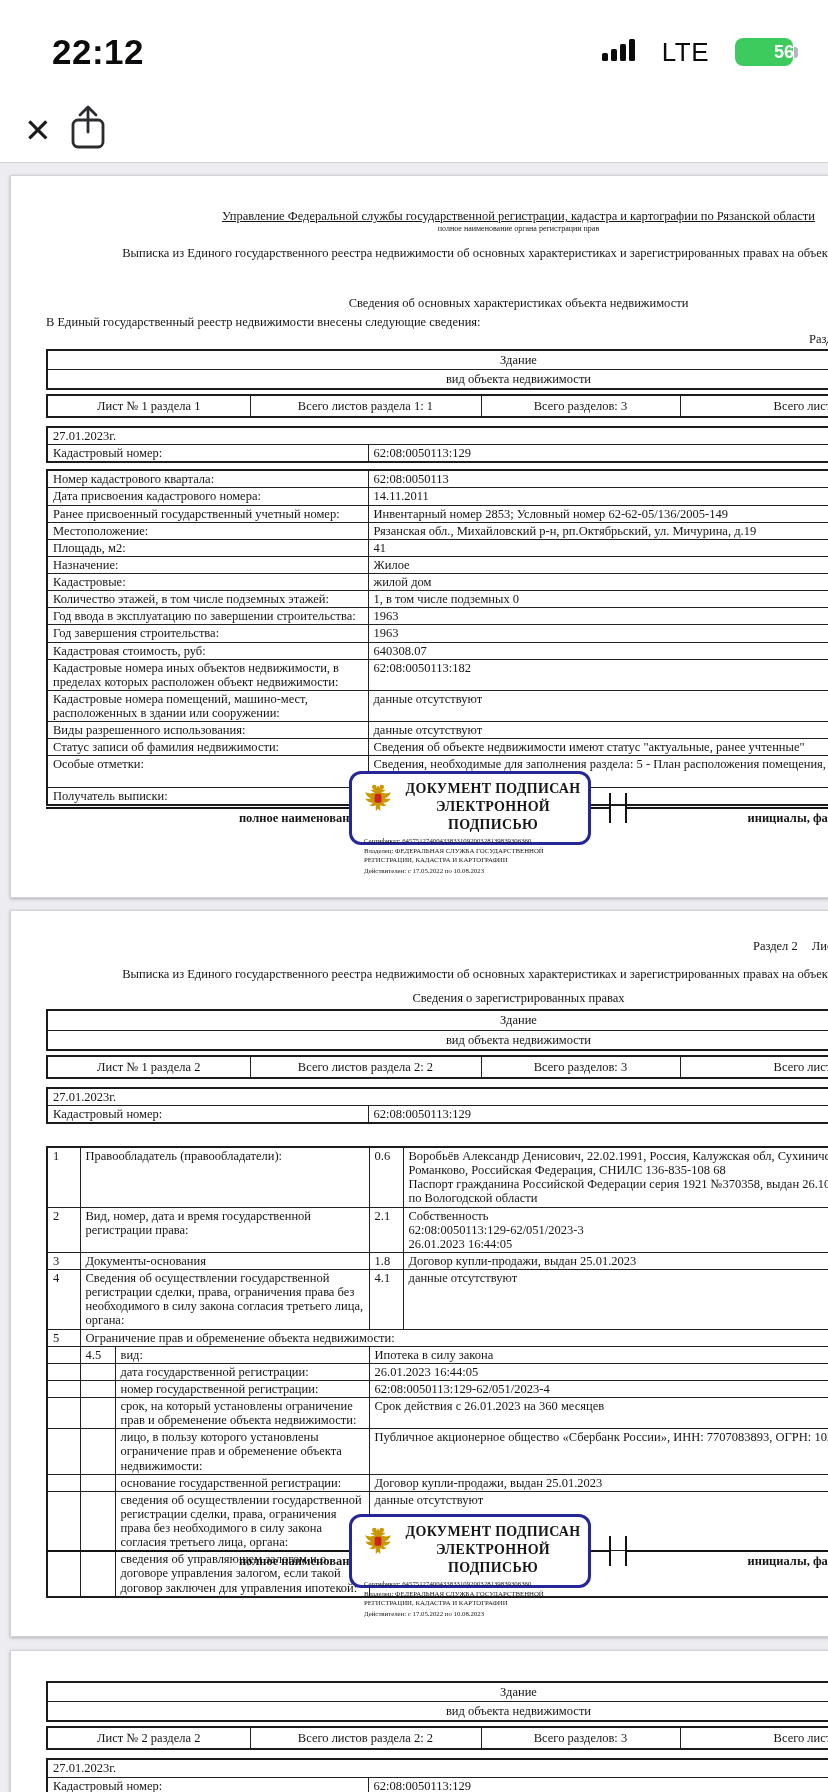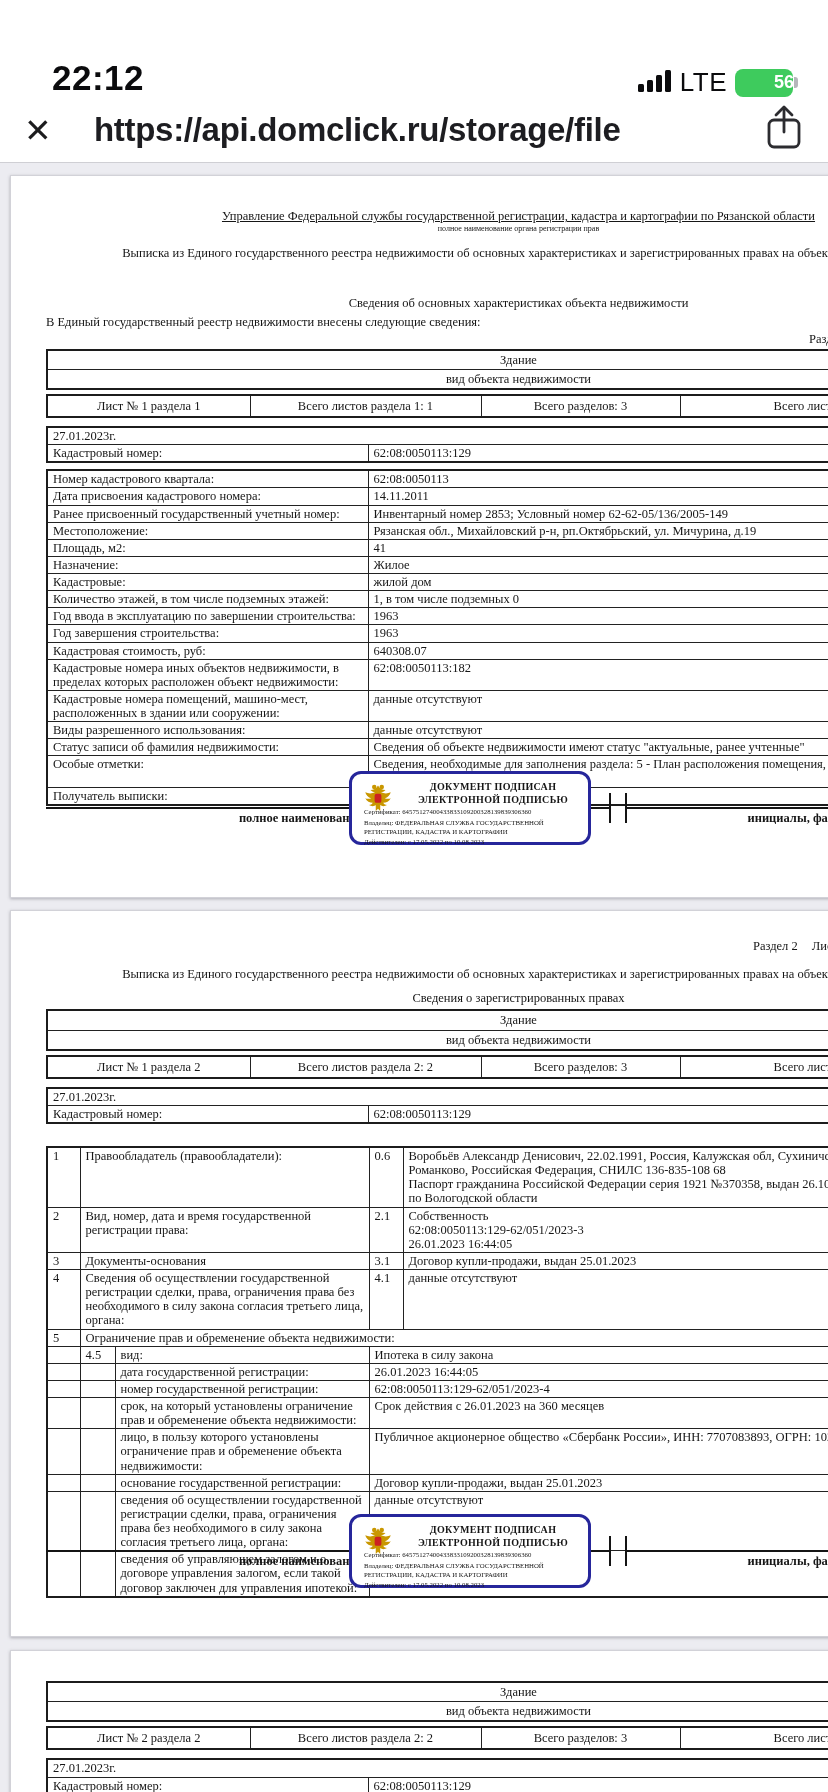--- a/index.html
+++ b/index.html
@@ -1,22 +1,22 @@
 <!DOCTYPE html>
 <html><head>
 <meta charset="utf-8">
 <style>
   html,body{margin:0;padding:0;}
   body{width:828px;height:1792px;overflow:hidden;background:#ececf1;font-family:"Liberation Sans","DejaVu Sans",sans-serif;}
   
   .chrome{background:#fff;}
-  .statusbar{height:92px;display:flex;align-items:flex-end;padding:6px 30px 0 52px;}
+  .statusbar{height:92px;display:flex;align-items:center;padding:6px 30px 0 52px;}
   .time{font-size:35px;font-weight:700;color:#0b0b0d;letter-spacing:.5px;}
   .sb-spacer{flex:1;}
-  .sb-right{display:flex;align-items:center;gap:8px;}
+  .sb-right{display:flex;align-items:center;gap:26px;}
   .lte{font-size:26px;color:#0b0b0d;font-weight:400;letter-spacing:.5px;}
   .bat-wrap{display:flex;align-items:center;}
   .bat{width:58px;height:28px;border-radius:8px;overflow:hidden;display:flex;}
   .bat-g{background:#3ecb5d;flex:0 0 36px;color:#fff;font-weight:700;font-size:18px;display:flex;align-items:center;justify-content:center;padding-left:31px;}
   .bat-gray{background:#a9a9af;flex:1;display:flex;align-items:center;justify-content:center;}
   .bat-nub{width:4px;height:11px;background:#b6b6bb;border-radius:0 3px 3px 0;margin-left:1px;}
   .toolbar{height:64px;display:flex;align-items:center;padding:0 24px;border-bottom:1px solid #cfcfd4;}
   .close-x{font-size:33px;font-weight:600;color:#1c1c1e;width:44px;line-height:1;}
   .urlbox{flex:1;overflow:hidden;white-space:nowrap;font-size:33px;font-weight:600;color:#1d1d21;letter-spacing:-.3px;margin:0 10px 0 26px;}
   
@@ -40,21 +40,21 @@
   
   .sig{position:absolute;left:45px;width:945px;height:96px;}
   .sig-l1{position:absolute;top:34px;left:-10px;width:563px;border-top:2px solid #141414;}
   .sig-l2{position:absolute;top:34px;left:569px;width:372px;border-top:2px solid #141414;}
   .sig-v1{position:absolute;top:20px;left:553px;height:30px;border-left:2px solid #141414;}
   .sig-v2{position:absolute;top:20px;left:569px;height:30px;border-left:2px solid #141414;}
   .sig-lab1{position:absolute;top:38px;left:0;width:553px;text-align:center;font-weight:700;font-size:12.5px;}
   .sig-lab2{position:absolute;top:38px;left:569px;width:362px;text-align:center;font-weight:700;font-size:12.5px;}
   .stamp{position:absolute;left:293px;top:-2px;width:242px;height:74px;background:#fff;border:3px solid #26269b;border-radius:12px;z-index:2;box-sizing:border-box;padding-top:6px;}
   .stamp *{color:#26269b;}
-  .s-title{margin-left:46px;text-align:center;font-size:10px;font-weight:700;letter-spacing:.3px;line-height:1.3;}
+  .s-title{margin-left:46px;text-align:center;font-size:14px;font-weight:700;letter-spacing:.3px;line-height:1.3;}
   .s-small{margin:2px 8px 0 12px;font-size:6.8px;line-height:1.3;}
   .eagle{position:absolute;left:11px;top:8px;}
   .razdel1{margin-left:763px;margin-top:2px;white-space:nowrap;}
   .razdel2{margin-left:707px;white-space:nowrap;}
 </style>
 </head>
 <body>
 
 <div class="chrome">
   <div class="statusbar">
@@ -78,21 +78,20 @@
                 <polygon points="7,0 0,9 4.5,9 3,17 11,7 6.2,7" fill="#fff"></polygon>
               </svg>
           </span>
         </span>
         <span class="bat-nub"></span>
       </span>
     </span>
   </div>
   <div class="toolbar">
     <span class="close-x">✕</span>
-    <span class="urlbox">https://api.domclick.ru/storage/file</span>
     <span>
       <svg width="40" height="46" viewBox="0 0 40 46" fill="none" stroke="#2c2c30" stroke-width="2.8" stroke-linecap="round" stroke-linejoin="round">
         <rect x="5" y="15" width="30" height="27" rx="5"></rect>
         <path d="M20 3 v24"></path>
         <path d="M12 10 l8 -8 l8 8"></path>
       </svg>
     </span>
   </div>
 </div>
 
@@ -365,21 +364,21 @@
         <td>2.1</td>
         <td>
           <div class="nw">Собственность</div>
           <div class="nw">62:08:0050113:129-62/051/2023-3</div>
           <div class="nw">26.01.2023 16:44:05</div>
         </td>
       </tr>
       <tr>
         <td>3</td>
         <td colspan="2">Документы-основания</td>
-        <td>3.1</td>
+        <td>1.8</td>
         <td>
               <div class="nw">Договор купли-продажи, выдан 25.01.2023</div>
             </td>
       </tr>
       <tr>
         <td>4</td>
         <td colspan="2">Сведения об осуществлении государственной регистрации сделки, права, ограничения права без необходимого в силу закона согласия третьего лица, органа:</td>
         <td>4.1</td>
         <td>
               <div class="nw">данные отсутствуют</div>

